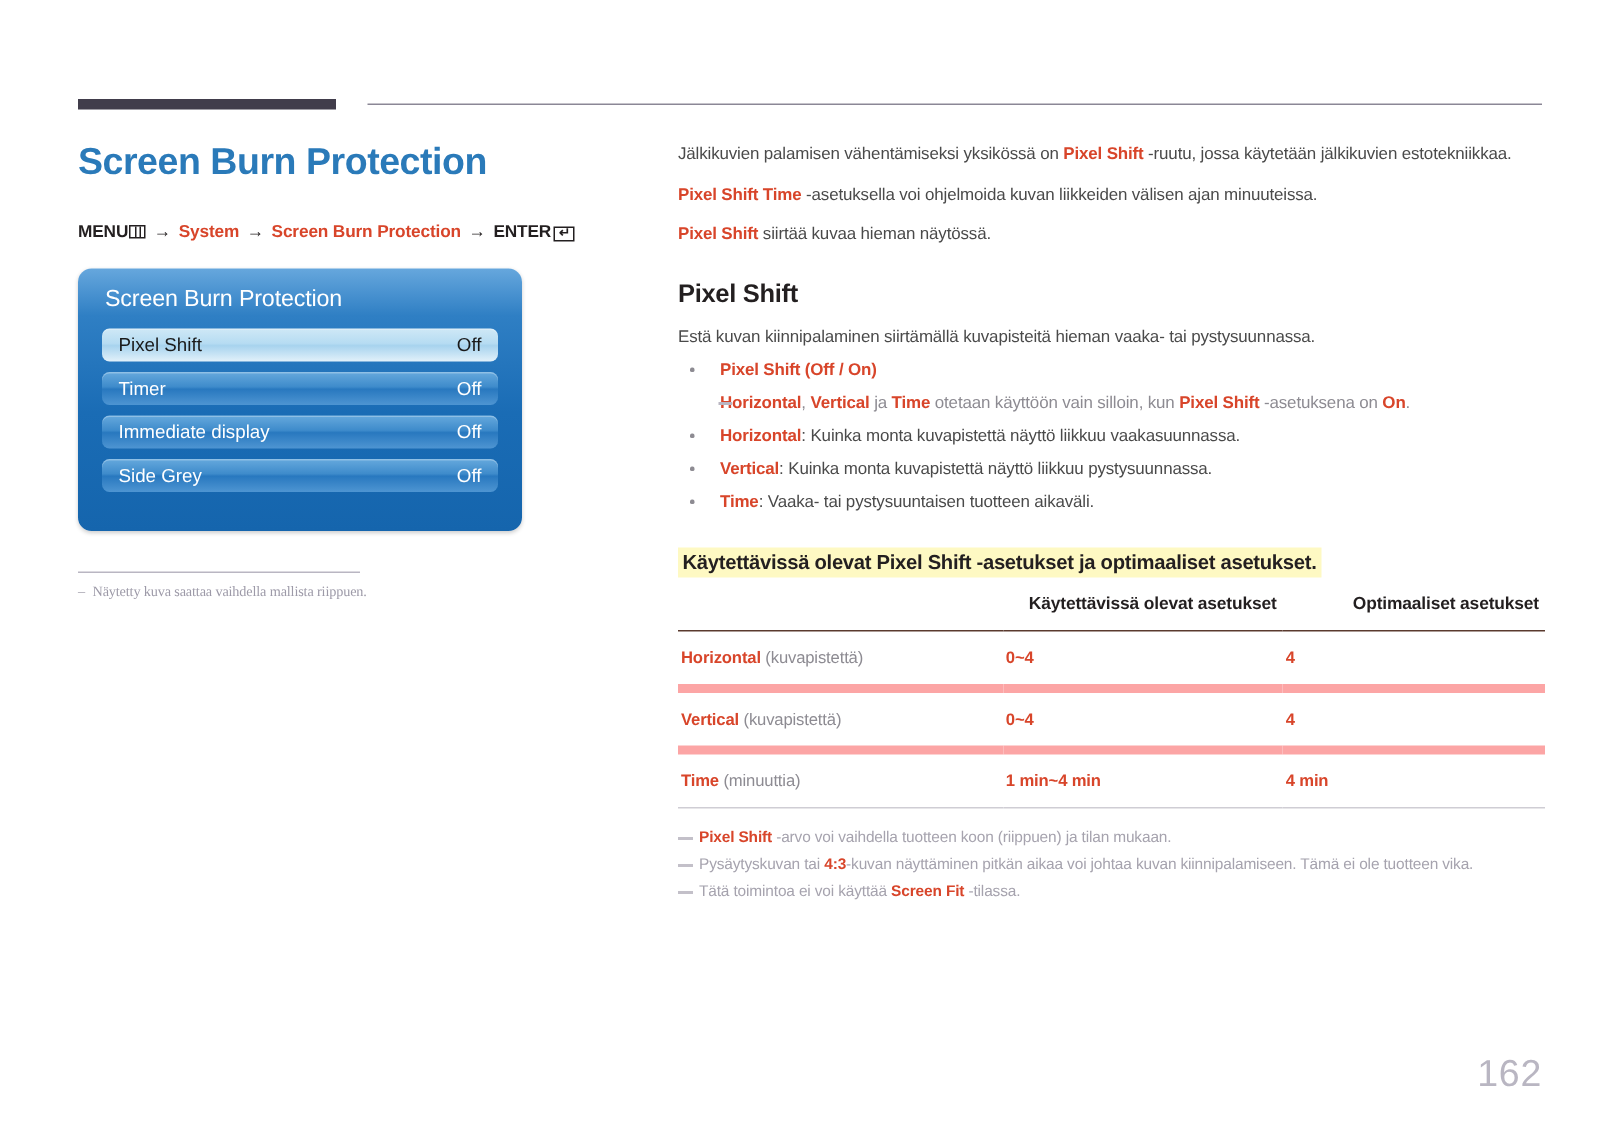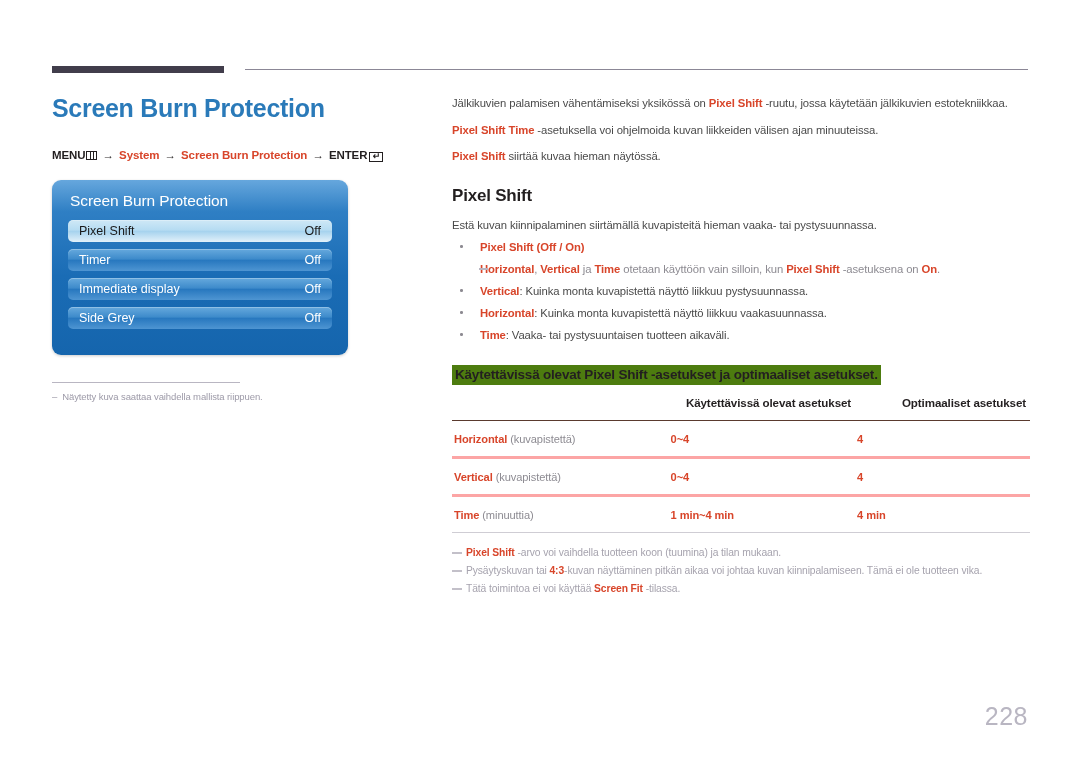--- a/index.html
+++ b/index.html
@@ -144,20 +144,21 @@
   .left-foot-rule {
     width: 188px;
     height: 1px;
     background: #b9b6c2;
     margin: 27px 0 8px 0;
   }
   .left-foot-note {
     font-size: 9.5px;
     color: #9d9aa8;
     letter-spacing: -0.1px;
+    font-family: Liberation Serif, serif;
   }
   .left-foot-note .dash { margin-right: 5px; }
 
   
   .right-col {
     position: absolute;
     left: 452px;
     top: 96px;
     width: 578px;
   }
@@ -216,21 +217,21 @@
     position: absolute;
     left: 27px;
     top: 6px;
     width: 9px;
     height: 2px;
     background: #b9b6c2;
   }
 
   .table-heading {
     display: inline-block;
-    background: #4d7c0f;
+    background: #fef9c3;
     color: #231f20;
     font-size: 13.5px;
     font-weight: bold;
     padding: 2px 3px 3px 3px;
     margin: 14px 0 0 0;
     letter-spacing: -0.2px;
   }
 
   table.spec {
     width: 578px;
@@ -244,21 +245,21 @@
     color: #231f20;
     padding: 3px 4px 10px 2px;
     vertical-align: top;
     border-bottom: 1.6px solid #5a3a2e;
     letter-spacing: -0.1px;
     line-height: 1.3;
   }
   table.spec td {
     font-size: 11.1px;
     padding: 12px 4px 11px 2px;
-    border-bottom: 3px solid #fca5a5;
+    border-bottom: 6px solid #fca5a5;
     vertical-align: top;
     letter-spacing: -0.1px;
   }
   table.spec tr:last-child td { border-bottom: 1px solid #cfcdd4; }
   .col1 { width: 218px; }
   .col2 { width: 186px; }
   .col3 { width: 174px; }
   td.cell-red { color: #d8452a; font-weight: bold; }
   td.cell-name .nm { color: #d8452a; font-weight: bold; }
   td.cell-name .unit { color: #8d8b92; }
@@ -366,26 +367,26 @@
       <span class="red">Pixel Shift</span><span class="red"> (Off / On)</span>
     </li>
 
     <li class="subnote">
       <span class="sub-dash"></span>
       <span class="red">Horizontal</span><span class="grey">, </span><span class="red">Vertical</span><span class="grey"> ja </span><span class="red">Time</span><span class="grey"> otetaan käyttöön vain silloin, kun </span><span class="red">Pixel Shift</span><span class="grey"> -asetuksena on </span><span class="red">On</span><span class="grey">.</span>
     </li>
 
     <li>
       <span class="bullet-dot"></span>
-      <span class="red">Vertical</span><span>: Kuinka monta kuvapistettä näyttö liikkuu pystysuunnassa.</span>
+      <span class="red">Horizontal</span><span>: Kuinka monta kuvapistettä näyttö liikkuu vaakasuunnassa.</span>
     </li>
 
     <li>
       <span class="bullet-dot"></span>
-      <span class="red">Horizontal</span><span>: Kuinka monta kuvapistettä näyttö liikkuu vaakasuunnassa.</span>
+      <span class="red">Vertical</span><span>: Kuinka monta kuvapistettä näyttö liikkuu pystysuunnassa.</span>
     </li>
 
     <li>
       <span class="bullet-dot"></span>
       <span class="red">Time</span><span>: Vaaka- tai pystysuuntaisen tuotteen aikaväli.</span>
     </li>
 
   </ul>
 
   <div class="table-heading">Käytettävissä olevat Pixel Shift -asetukset ja optimaaliset asetukset.</div>
@@ -412,25 +413,25 @@
       <tr>
         <td class="cell-name"><span class="nm">Time</span><span class="unit"> (minuuttia)</span></td>
         <td class="cell-red">1 min~4 min</td>
         <td class="cell-red">4 min</td>
       </tr>
     </tbody>
   </table>
 
   <div class="footnotes">
     <div class="fn">
-      <span class="fn-dash"></span><span class="red">Pixel Shift</span><span> -arvo voi vaihdella tuotteen koon (tuumina) ja tilan mukaan.</span>
+      <span class="fn-dash"></span><span class="red">Pixel Shift</span><span> -arvo voi vaihdella tuotteen koon (riippuen) ja tilan mukaan.</span>
     </div>
     <div class="fn">
       <span class="fn-dash"></span><span>Pysäytyskuvan tai </span><span class="red">4:3</span><span>-kuvan näyttäminen pitkän aikaa voi johtaa kuvan kiinnipalamiseen. Tämä ei ole tuotteen vika.</span>
     </div>
     <div class="fn">
       <span class="fn-dash"></span><span>Tätä toimintoa ei voi käyttää </span><span class="red">Screen Fit</span><span> -tilassa.</span>
     </div>
   </div>
 
 </div>
 
-<div class="page-number">228</div>
+<div class="page-number">162</div>
 
 </body></html>

